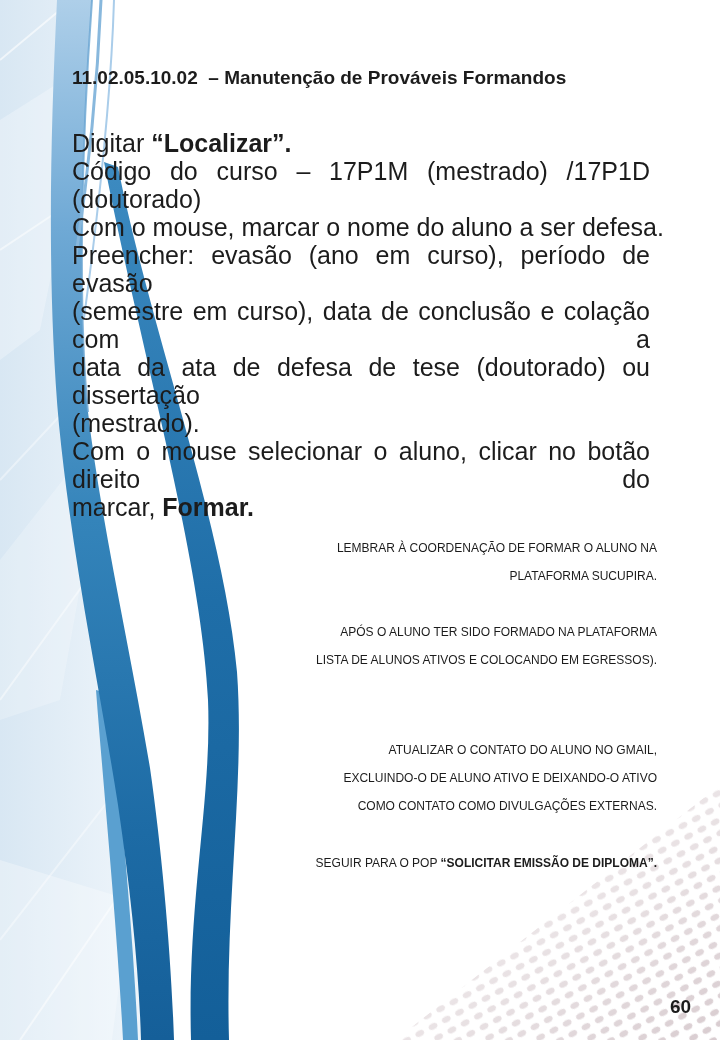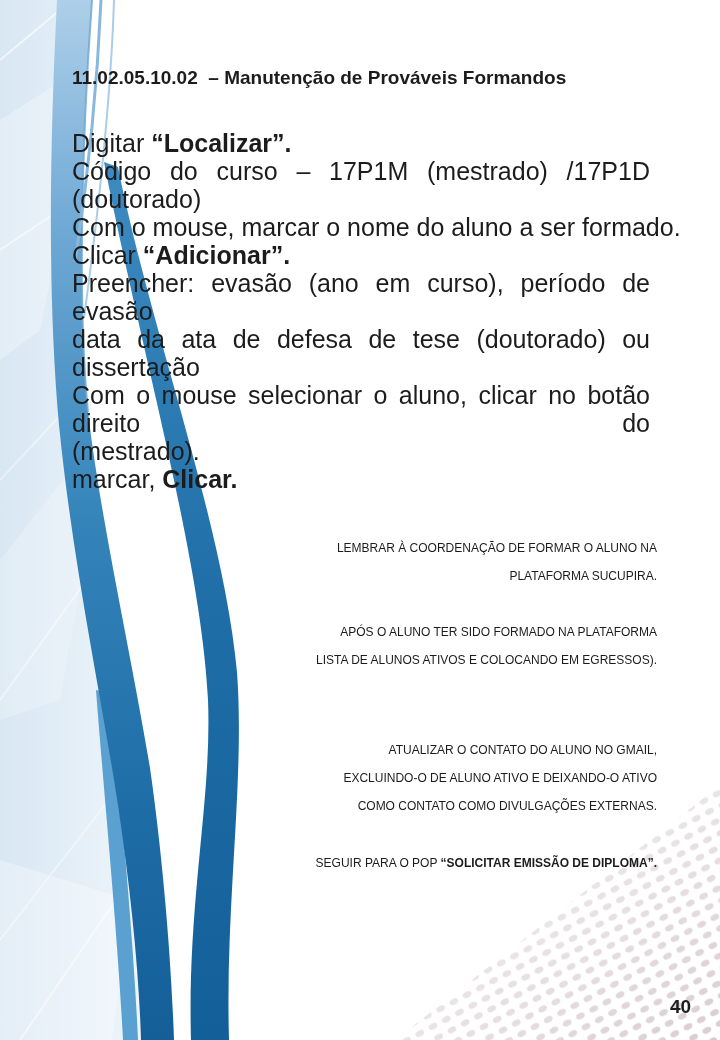--- a/index.html
+++ b/index.html
@@ -99,27 +99,27 @@
   </g>
 </svg>
 
 <div class="content">
 
   <div class="doc-title">11.02.05.10.02  – Manutenção de Prováveis Formandos</div>
 
   <div class="body-block">
     <div class="bline"><span>Digitar </span><b>“Localizar”.</b></div>
     <div class="bline just"><span>Código do curso – 17P1M (mestrado) /17P1D (doutorado)</span></div>
-    <div class="bline"><span>Com o mouse, marcar o nome do aluno a ser formado.</span></div>
-    <div class="bline"><span>Clicar </span><b>“Adicionar”.</b></div>
+    <div class="bline"><span>Com o mouse, marcar o nome do aluno a ser defesa.</span></div>
     <div class="bline just"><span>Preencher: evasão (ano em curso), período de evasão</span></div>
+    <div class="bline just"><span>(semestre em curso), data de conclusão e colação com a</span></div>
     <div class="bline just"><span>data da ata de defesa de tese (doutorado) ou dissertação</span></div>
+    <div class="bline"><span>(mestrado).</span></div>
     <div class="bline just"><span>Com o mouse selecionar o aluno, clicar no botão direito do</span></div>
-    <div class="bline"><span>(mestrado).</span></div>
-    <div class="bline"><span>marcar, </span><b>Clicar.</b></div>
+    <div class="bline"><span>marcar, </span><b>Formar.</b></div>
   </div>
 
   <div class="caps block-a">
     <div class="cline">LEMBRAR À COORDENAÇÃO DE FORMAR O ALUNO NA</div>
     <div class="cline">PLATAFORMA SUCUPIRA.</div>
   </div>
 
   <div class="caps block-b">
     <div class="cline">APÓS O ALUNO TER SIDO FORMADO NA PLATAFORMA</div>
     <div class="cline">LISTA DE ALUNOS ATIVOS E COLOCANDO EM EGRESSOS).</div>
@@ -128,14 +128,14 @@
   <div class="caps block-c">
     <div class="cline">ATUALIZAR O CONTATO DO ALUNO NO GMAIL,</div>
     <div class="cline">EXCLUINDO-O DE ALUNO ATIVO E DEIXANDO-O ATIVO</div>
     <div class="cline">COMO CONTATO COMO DIVULGAÇÕES EXTERNAS.</div>
   </div>
 
   <div class="caps block-d">
     <div class="cline"><span>SEGUIR PARA O POP </span><b>“SOLICITAR EMISSÃO DE DIPLOMA”.</b></div>
   </div>
 
-  <div class="page-number">40</div>
+  <div class="page-number">60</div>
 </div>
 
 </body></html>

